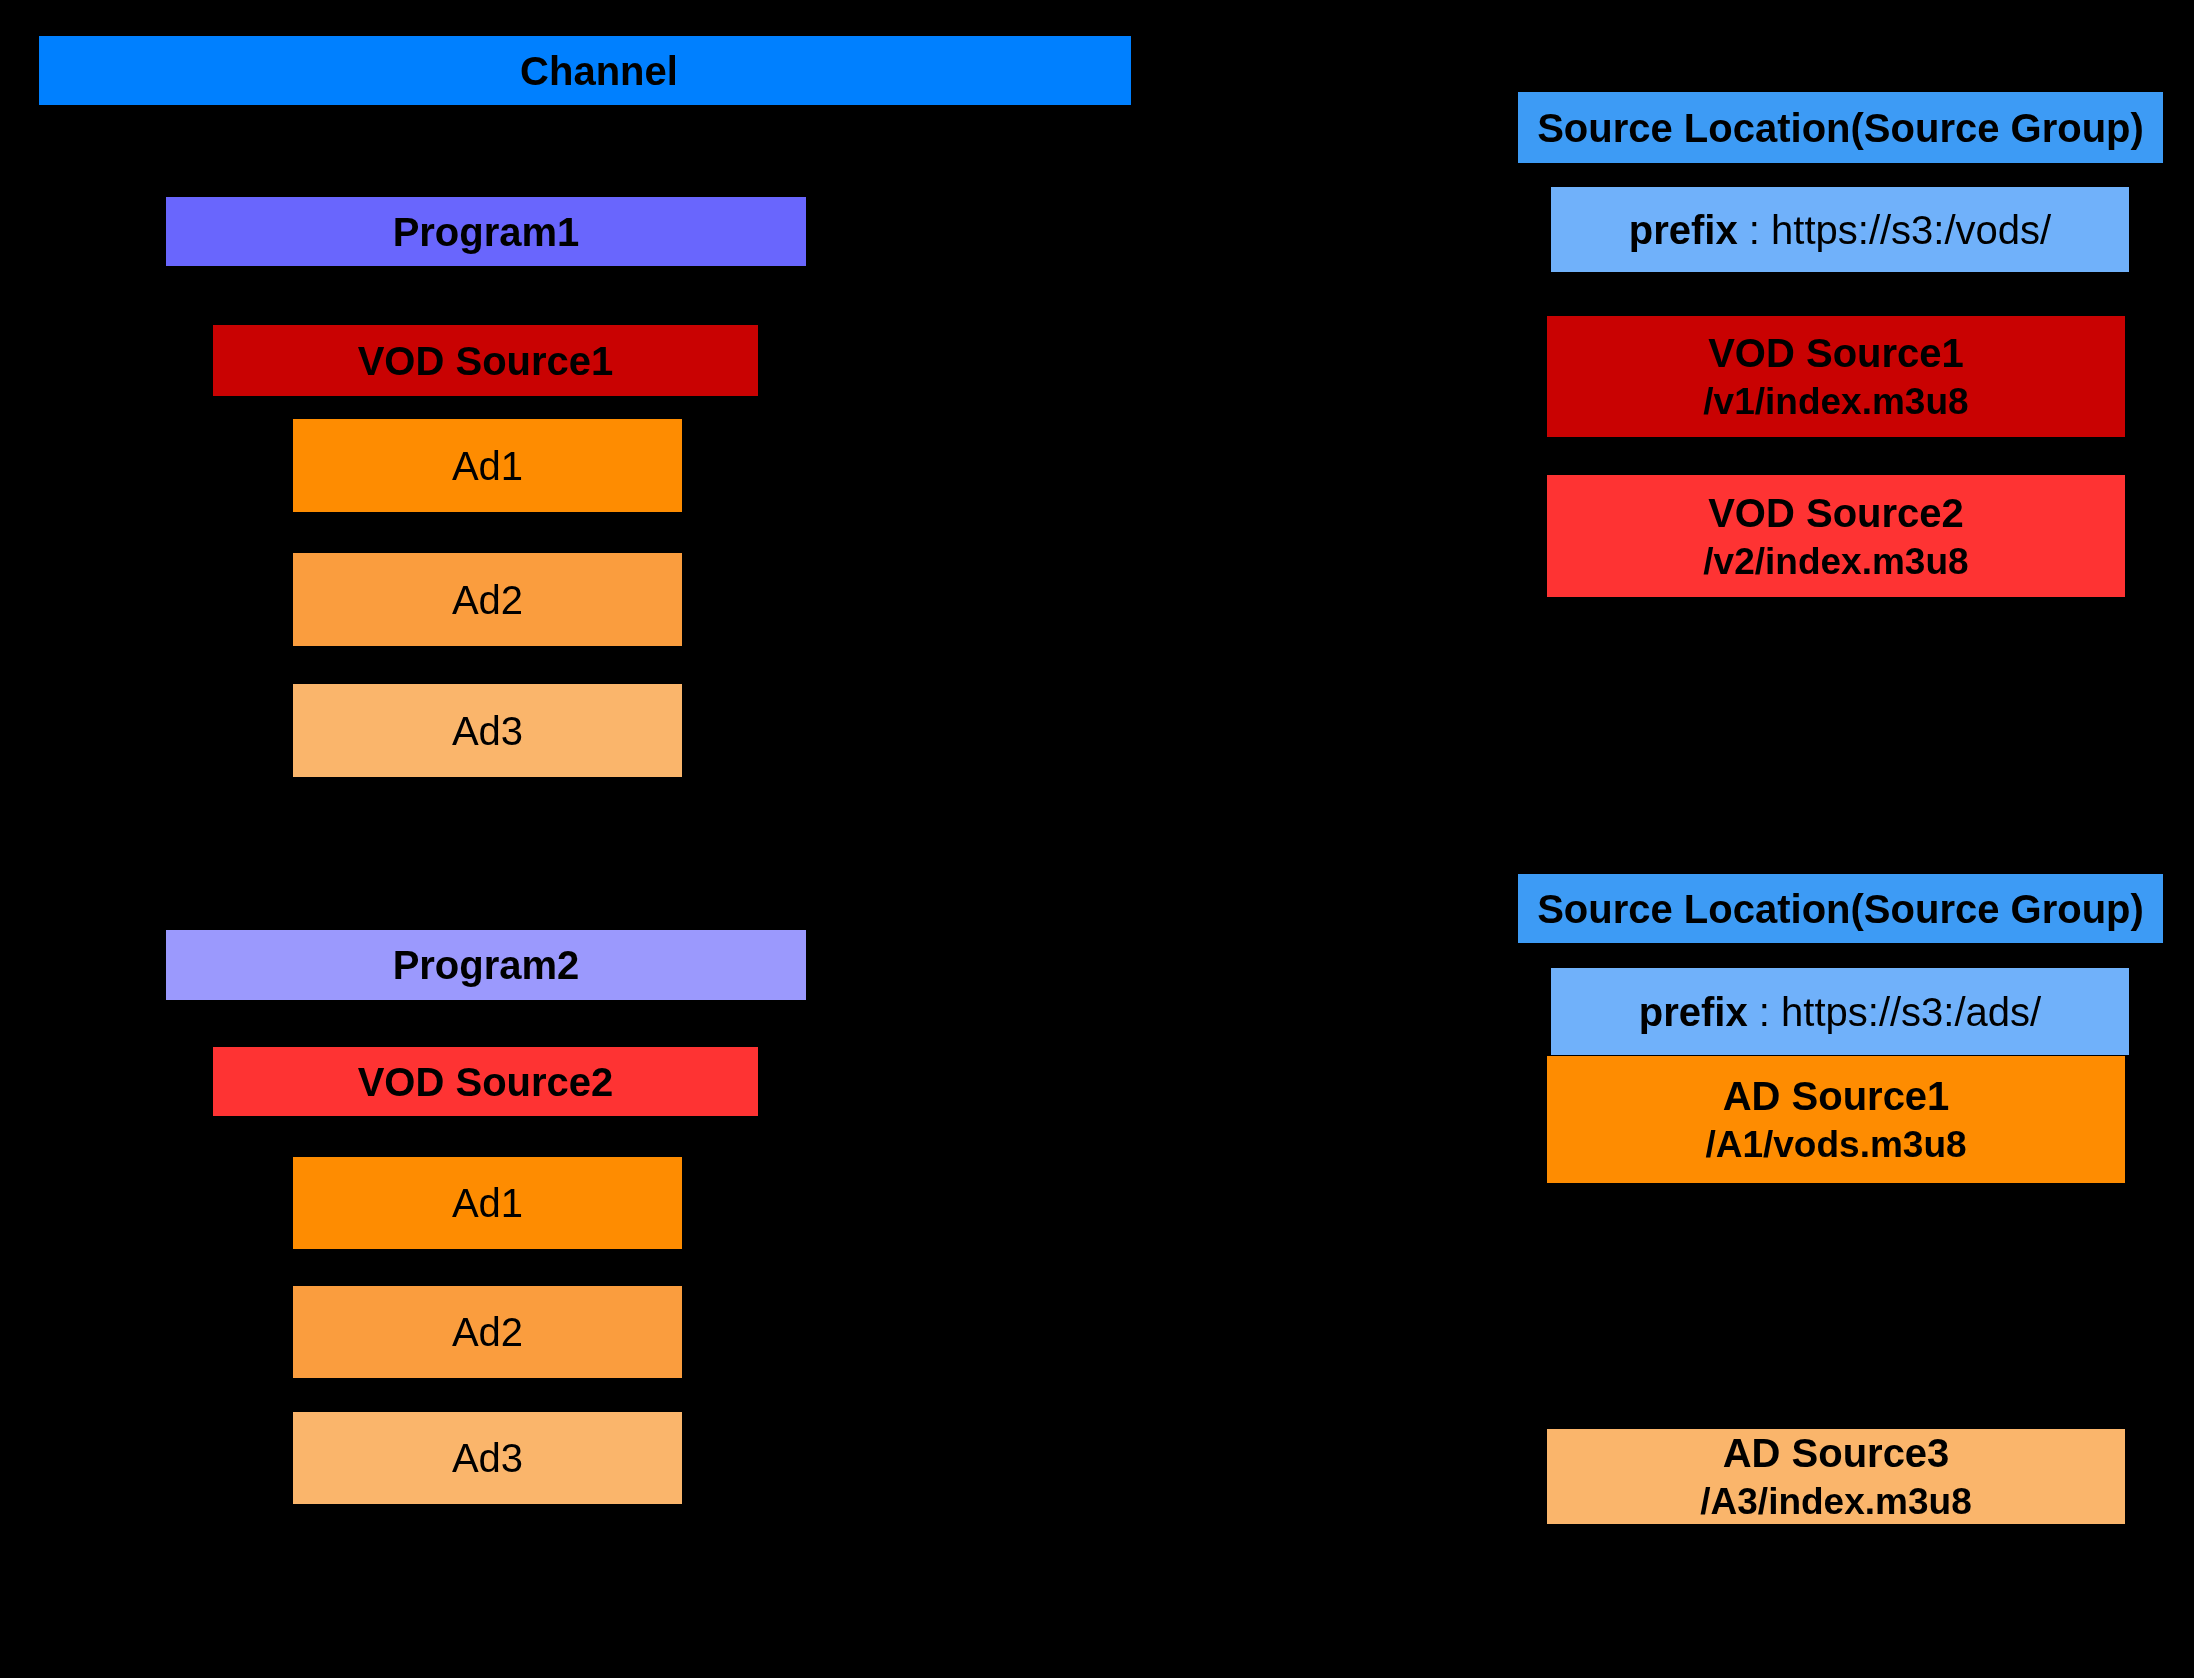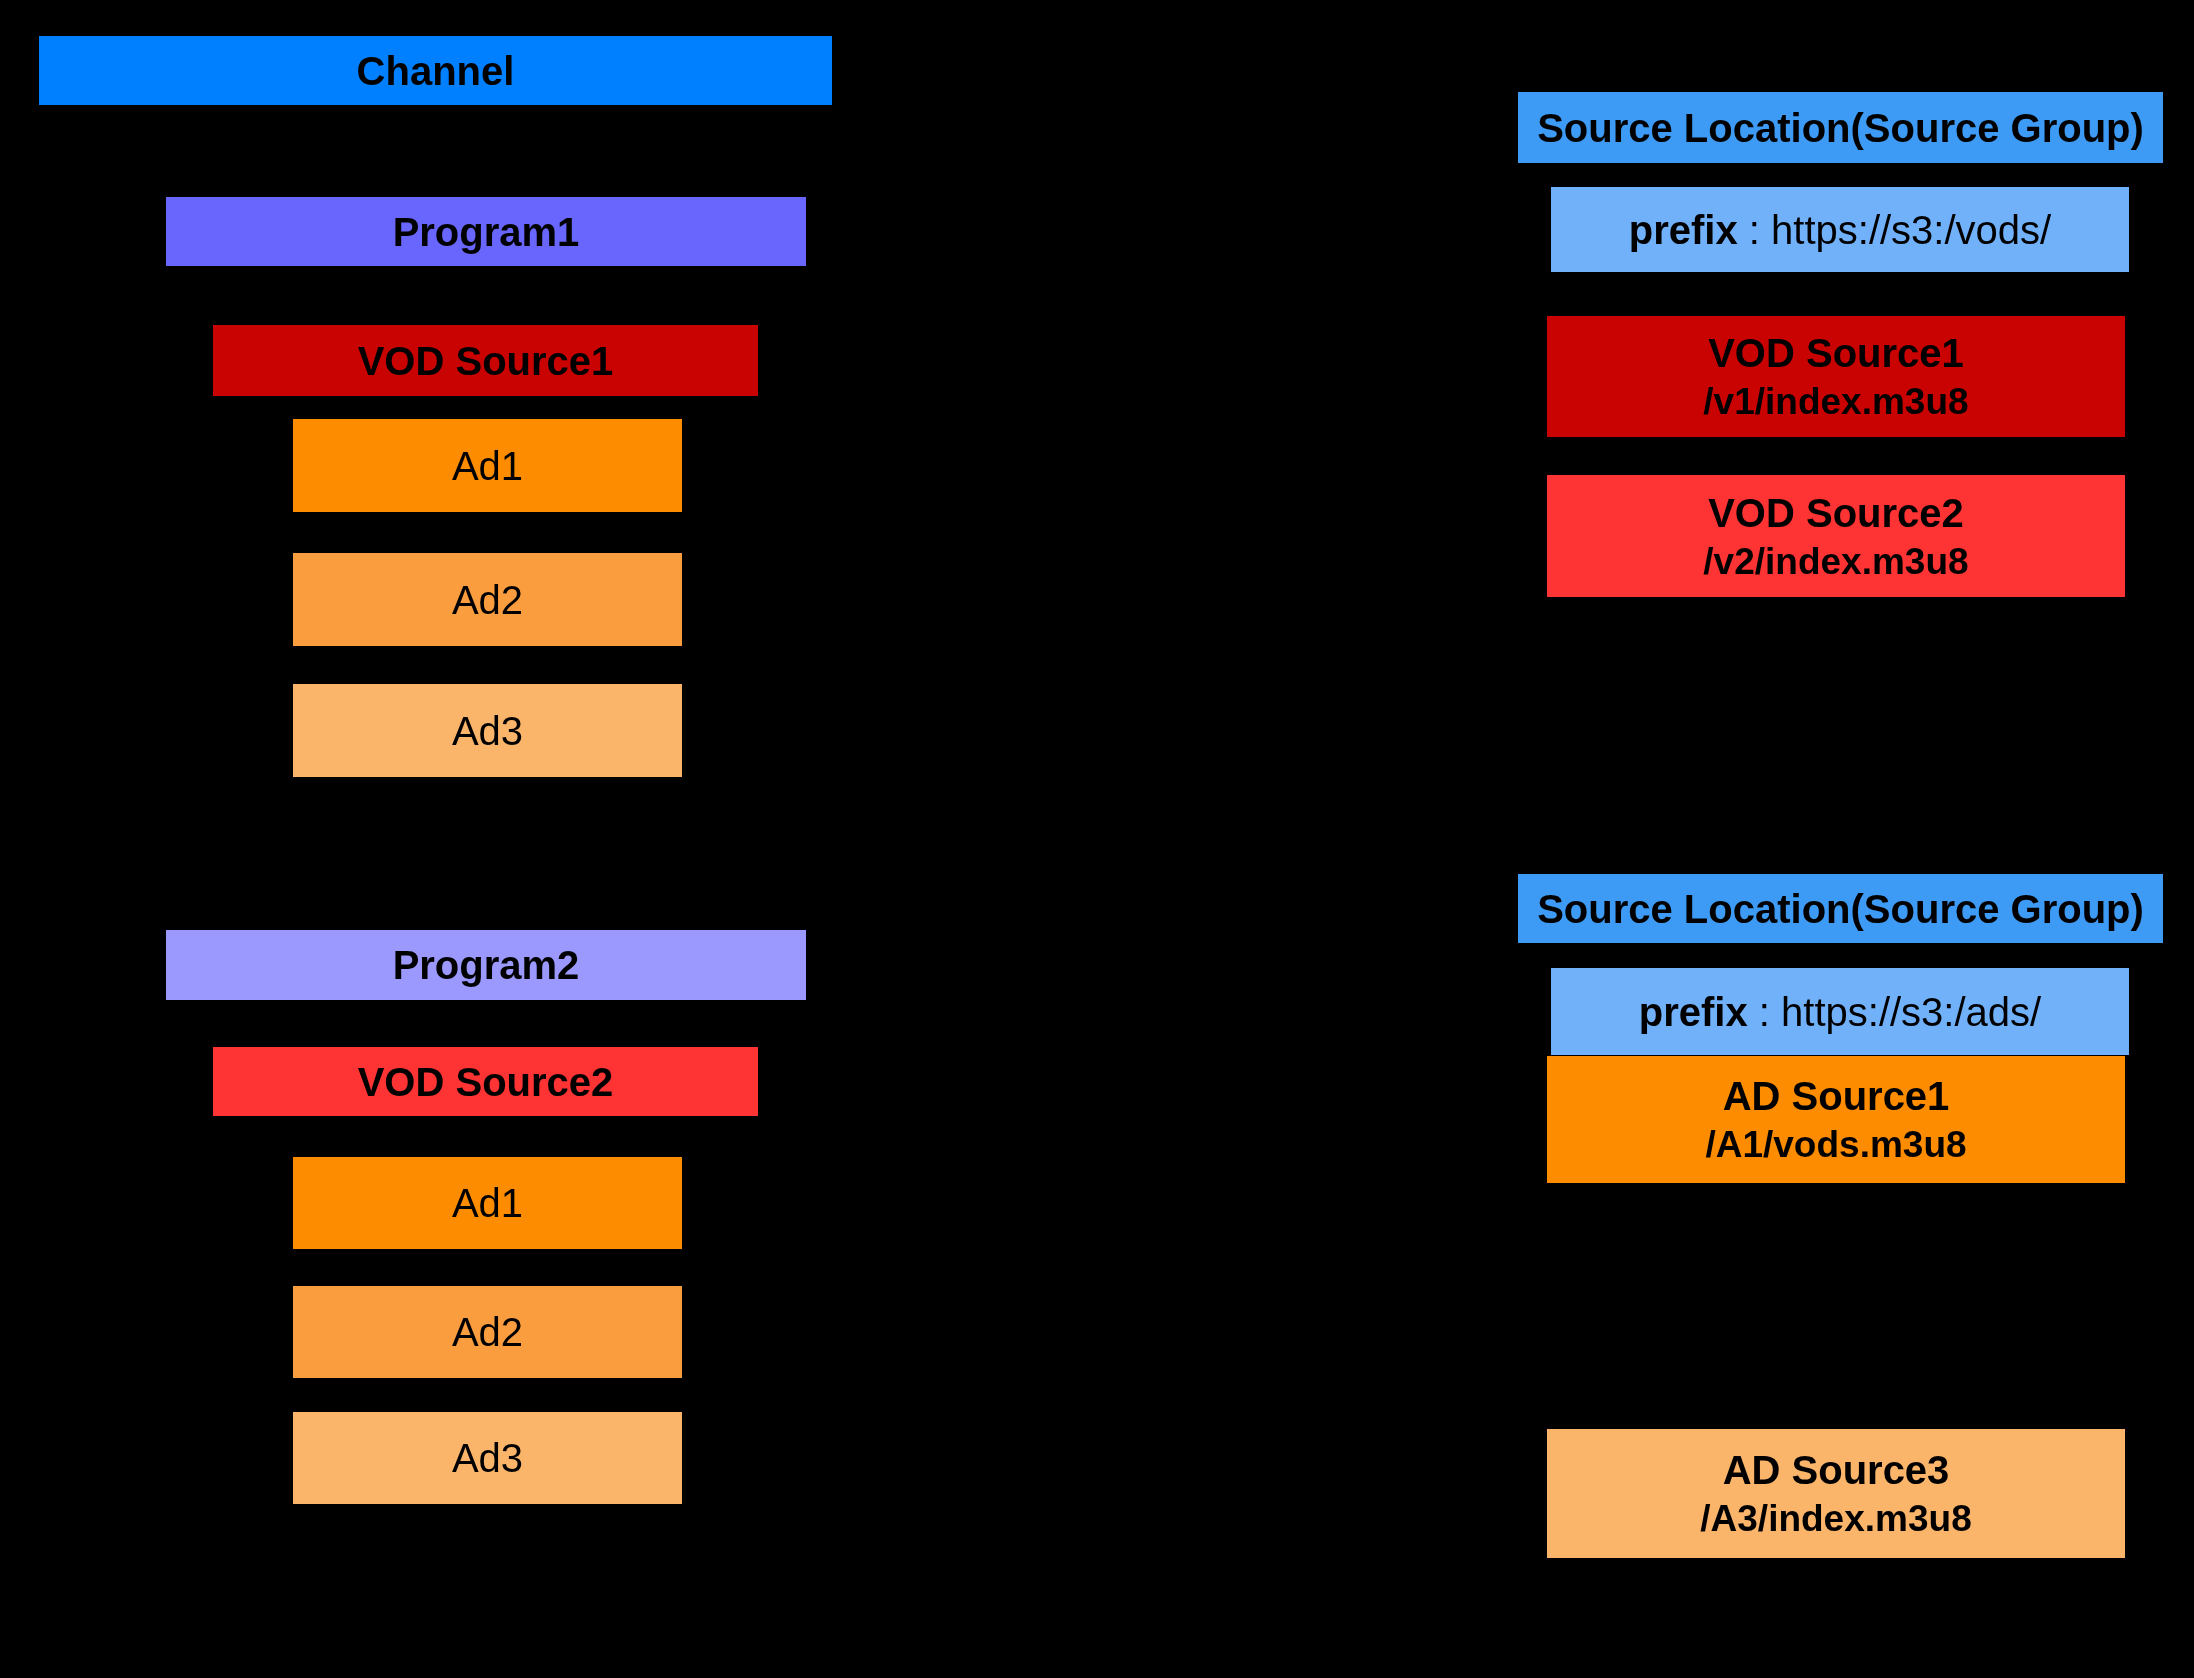--- a/index.html
+++ b/index.html
@@ -34,42 +34,42 @@
   .c-prefix   { background: var(--color-prefix_blue, #70B1FA); }
   .c-program1 { background: var(--color-program1, #6966FD); }
   .c-program2 { background: var(--color-program2, #9B99FD); }
   .c-vod-dark { background: var(--color-vod_dark, #C90202); }
   .c-vod-bright { background: var(--color-vod_bright, #FE3333); align-items: center; }
   .c-ad1      { background: var(--color-ad1, #FE8C01); }
   .c-ad2      { background: var(--color-ad2, #FA9D3E); }
   .c-ad3      { background: var(--color-ad3, #FAB56B); }
 
   
-  .pos-channel { left: 39px;  top: 36px;   width: 793px; height: 69px; }
+  .pos-channel { left: 39px;  top: 36px;   width: 1064px; height: 69px; padding-left: 28px; }
   .pos-program1{ left: 166px; top: 197px;  width: 640px;  height: 69px; }
   .pos-p1vod   { left: 213px; top: 325px;  width: 545px;  height: 71px; }
   .pos-p1ad1   { left: 293px; top: 419px;  width: 389px;  height: 93px; }
   .pos-p1ad2   { left: 293px; top: 553px;  width: 389px;  height: 93px; }
   .pos-p1ad3   { left: 293px; top: 684px;  width: 389px;  height: 93px; }
   .pos-program2{ left: 166px; top: 930px; width: 640px;  height: 70px; }
   .pos-p2vod   { left: 213px; top: 1047px; width: 545px;  height: 69px; }
   .pos-p2ad1   { left: 293px; top: 1157px; width: 389px;  height: 92px; }
   .pos-p2ad2   { left: 293px; top: 1286px; width: 389px;  height: 92px; }
   .pos-p2ad3   { left: 293px; top: 1412px; width: 389px;  height: 92px; }
 
   
   .pos-g1header{ left: 1518px; top: 92px;  width: 645px; height: 71px; }
   .pos-g1prefix{ left: 1551px; top: 187px;  width: 578px; height: 85px; }
   .pos-g1src1  { left: 1547px; top: 316px;  width: 578px; height: 121px; }
   .pos-g1src2  { left: 1547px; top: 475px;  width: 578px; height: 122px; }
   .pos-g2header{ left: 1518px; top: 874px; width: 645px; height: 69px; }
   .pos-g2prefix{ left: 1551px; top: 968px; width: 578px; height: 87px; }
   .pos-g2src1  { left: 1547px; top: 1056px; width: 578px; height: 127px; }
   .pos-g2src2  { left: 1547px; top: 1270px; width: 578px; height: 127px; }
-  .pos-g2src3  { left: 1547px; top: 1429px; width: 578px; height: 129px; }
+  .pos-g2src3  { left: 1547px; top: 1429px; width: 578px; height: 95px; }
 
   .two-line { flex-direction: column; }
   .two-line .line1 { font-weight: bold; font-size: 40px; line-height: 1.3; }
   .two-line .line2 { font-weight: bold; font-size: 37px; line-height: 1.25; }
 </style>
 </head>
 <body>
 
 <div class="canvas">
 

